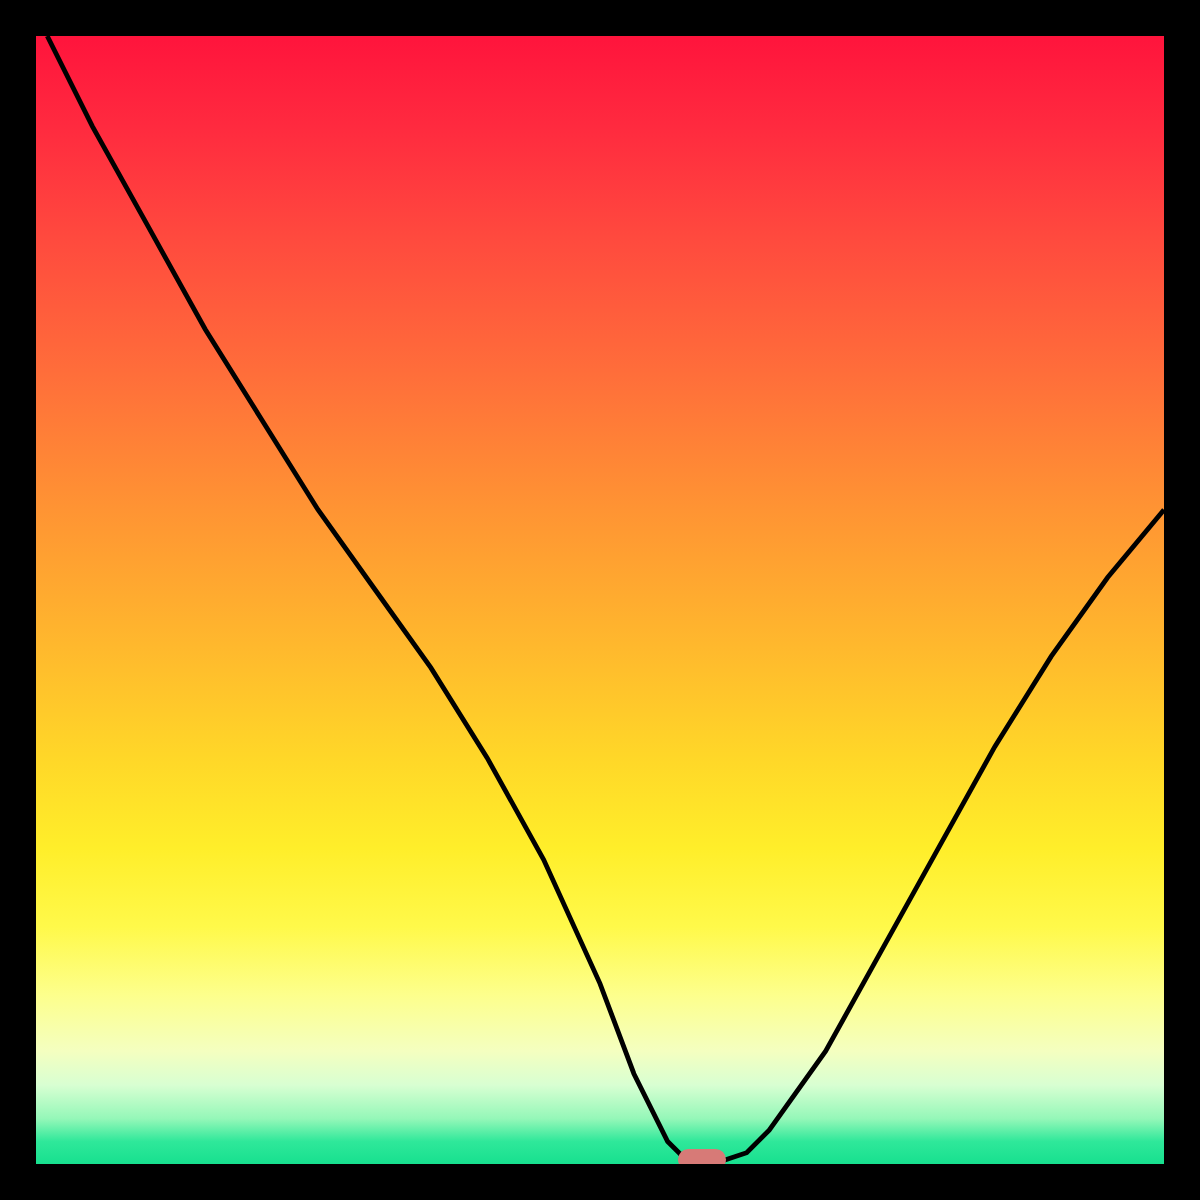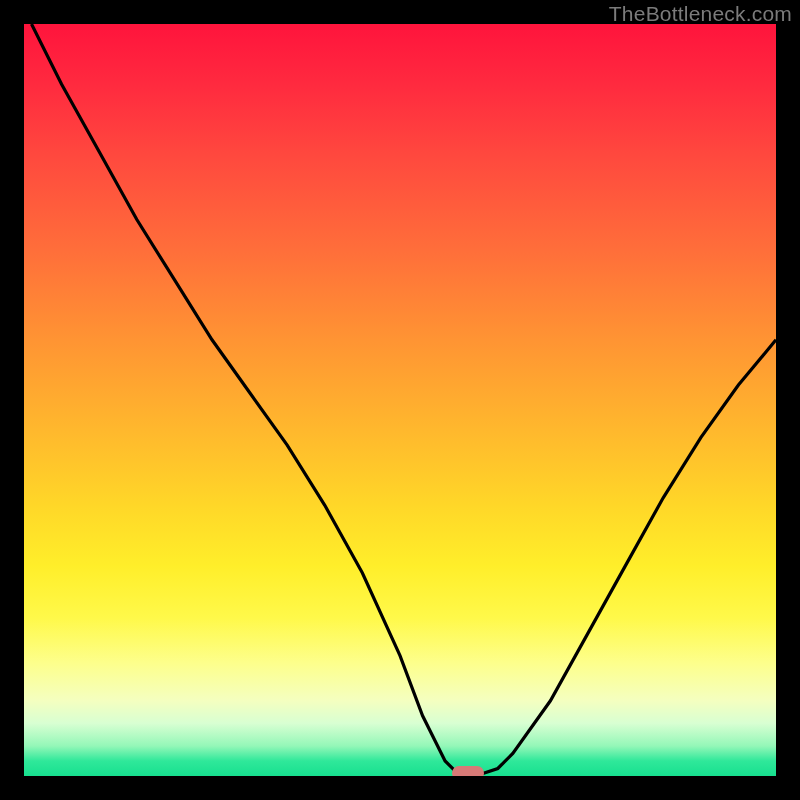--- a/index.html
+++ b/index.html
@@ -72,21 +72,20 @@
     font-weight: 500;
     letter-spacing: 0.2px;
     user-select: none;
   }
 </style>
 </head>
 <body>
 
 <div class="frame">
 
-  <div class="watermark">TheBottleneck.com</div>
 
   <div class="plot-area">
 
     <div class="gradient"></div>
 
     <svg class="curve-svg" viewBox="0 0 752 752" preserveAspectRatio="none">
       <path d="M 7.5 0
                L 37.6 60.2
                L 75.2 127.8
                L 112.8 195.5

